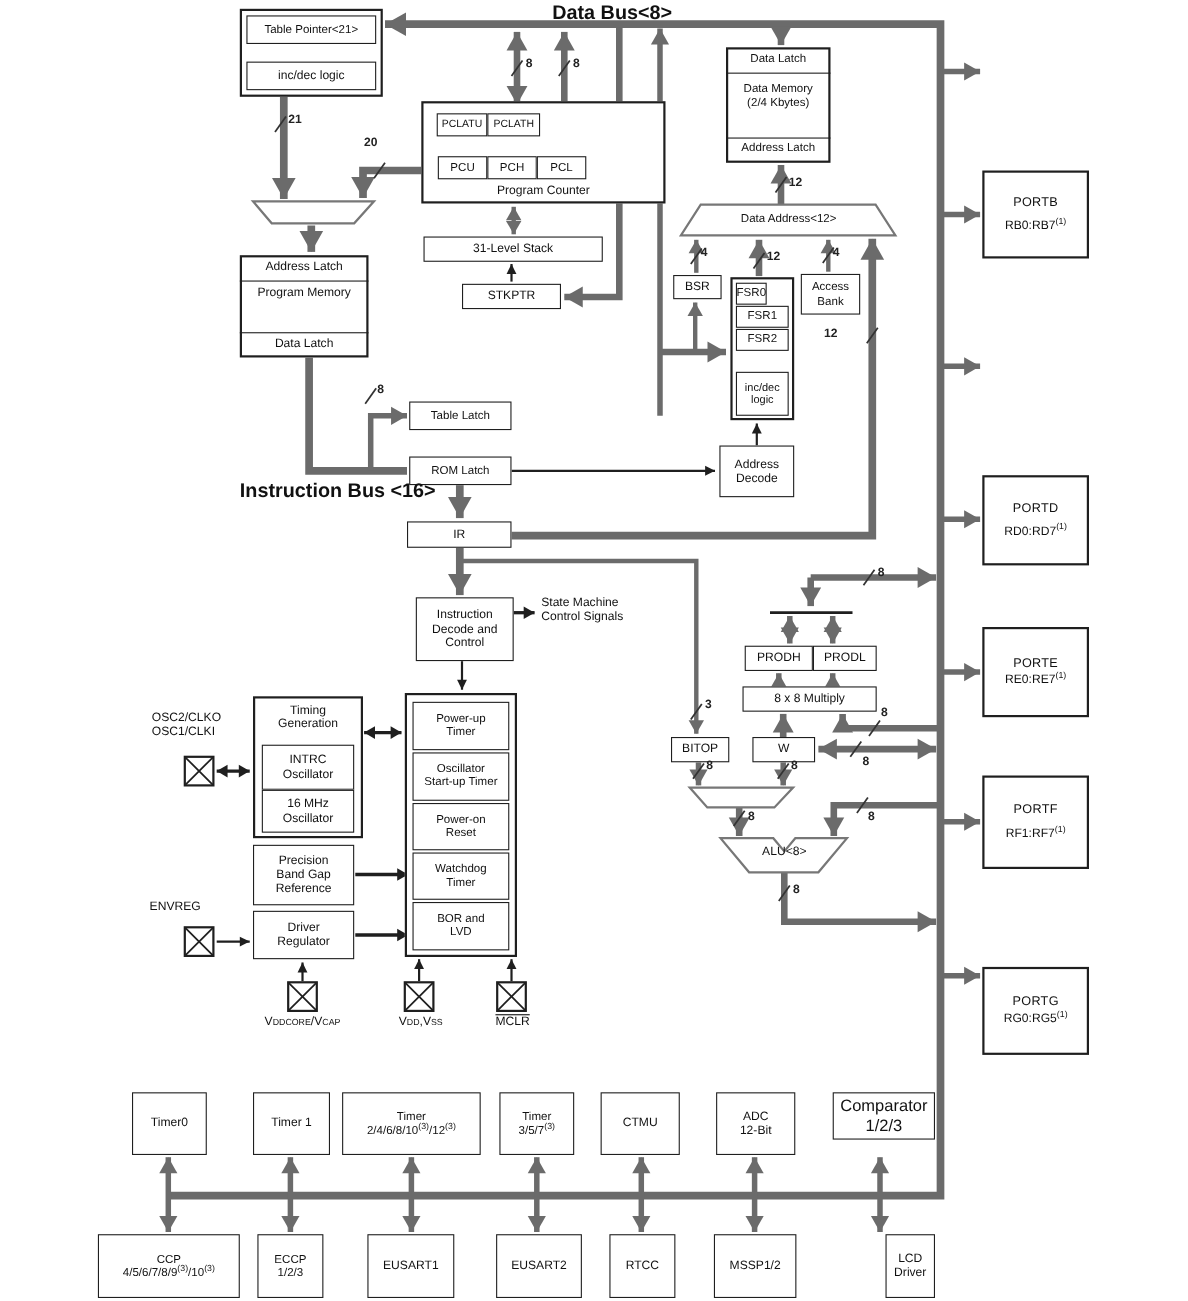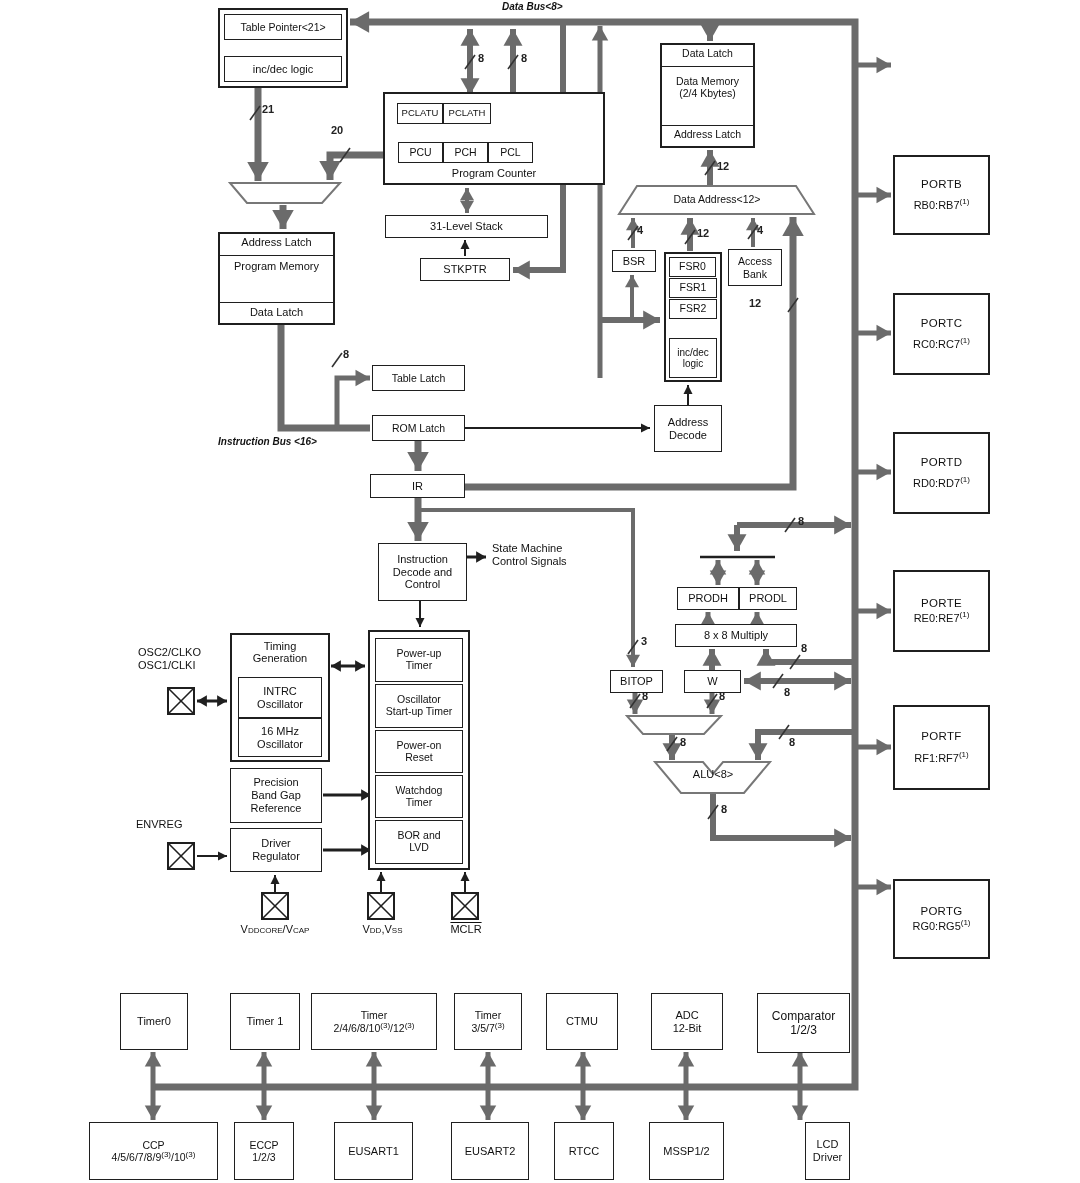--- a/index.html
+++ b/index.html
@@ -5,21 +5,21 @@
   html,body{margin:0;padding:0;background:#fff;}
   #canvas{position:relative;width:1080px;height:1183px;background:#fff;
           font-family:"Liberation Sans",sans-serif;color:#111;overflow:hidden;}
   #wires{position:absolute;left:0;top:0;z-index:1;}
   .box{position:absolute;z-index:2;background:#fff;border:1.6px solid #1f1f1f;
        display:flex;flex-direction:column;align-items:center;justify-content:center;
        text-align:center;font-size:11px;line-height:1.18;box-sizing:border-box;}
   .outer{position:absolute;z-index:2;background:#fff;border:2px solid #1f1f1f;box-sizing:border-box;}
   .naked{position:absolute;z-index:3;background:transparent;border:none;}
   .lbl{position:absolute;z-index:3;font-size:11px;line-height:1.2;}
-  .buslbl{position:absolute;z-index:3;font-size:10px;font-weight:bold;font-style:italic;}
+  .buslbl{position:absolute;z-index:3;font-size:18px;font-weight:bold;}
   .wlabel{position:absolute;z-index:4;font-size:11px;font-weight:bold;color:#222;}
   .portname{font-size:11.5px;letter-spacing:.3px;margin-bottom:8px;}
   .portrange{font-size:11px;}
   sup{font-size:8px;vertical-align:super;line-height:0;}
   .sc{font-size:8px;}
   .ovl{text-decoration:overline;}
   .cell{position:absolute;z-index:3;background:#fff;border:1.5px solid #1f1f1f;
         display:flex;align-items:center;justify-content:center;font-size:10.5px;box-sizing:border-box;text-align:center;line-height:1.1;}
 </style>
 </head>
@@ -266,21 +266,21 @@
   <div class="naked" style="left:660px;top:75px;width:95px;text-align:center;font-size:10.5px;"><span>Data Memory</span><br><span>(2/4 Kbytes)</span></div>
   <div style="position:absolute;z-index:3;left:660px;top:125px;width:95px;border-top:1.5px solid #1f1f1f;"></div>
   <div class="naked" style="left:660px;top:128px;width:95px;text-align:center;font-size:10.5px;">Address Latch</div>
 
   <div class="naked" style="left:637px;top:193px;width:160px;text-align:center;font-size:10.5px;">Data Address&lt;12&gt;</div>
 
   <div class="box" style="left:612px;top:250px;width:44px;height:22px;">
       <span>BSR</span>
     </div>
   <div class="outer" style="left:664px;top:252px;width:58px;height:130px;"></div>
-  <div class="cell" style="left:669px;top:257px;width:47px;height:20px;">
+  <div class="cell" style="left:669px;top:257px;width:28px;height:20px;">
       <span>FSR0</span>
     </div>
   <div class="cell" style="left:669px;top:278px;width:48px;height:20px;">
       <span>FSR1</span>
     </div>
   <div class="cell" style="left:669px;top:299px;width:48px;height:20px;">
       <span>FSR2</span>
     </div>
   <div class="cell" style="left:669px;top:338px;width:48px;height:40px;font-size:10px;">
       <span><span>inc/dec</span><br><span>logic</span></span>
@@ -324,24 +324,20 @@
       <span>BITOP</span>
     </div>
   <div class="box" style="left:684px;top:670px;width:57px;height:23px;">
       <span>W</span>
     </div>
   <div class="naked" style="left:668px;top:768px;width:90px;text-align:center;font-size:11px;">ALU&lt;8&gt;</div>
 
   <div class="box" style="left:893px;top:155px;width:97px;height:80px;border-width:2px;">
     <span class="portname">PORTB</span>
       <span class="portrange"><span>RB0:RB7</span><sup>(1)</sup></span>
-    </div>
-  <div class="box" style="left:893px;top:293px;width:97px;height:82px;border-width:2px;">
-    <span class="portname">PORTC</span>
-      <span class="portrange"><span>RC0:RC7</span><sup>(1)</sup></span>
     </div>
   <div class="box" style="left:893px;top:432px;width:97px;height:82px;border-width:2px;">
     <span class="portname">PORTD</span>
       <span class="portrange"><span>RD0:RD7</span><sup>(1)</sup></span>
     </div>
   <div class="box" style="left:893px;top:570px;width:97px;height:82px;border-width:2px;">
     <span class="portname" style="margin-bottom:2px;">PORTE</span>
       <span class="portrange"><span>RE0:RE7</span><sup>(1)</sup></span>
     </div>
   <div class="box" style="left:893px;top:705px;width:97px;height:85px;border-width:2px;">
@@ -409,21 +405,21 @@
     <span>Timer</span>
     <span><span>3/5/7</span><sup>(3)</sup></span>
     </div>
   <div class="box" style="left:546px;top:993px;width:72px;height:57px;">
       <span>CTMU</span>
     </div>
   <div class="box" style="left:651px;top:993px;width:72px;height:57px;">
       <span>ADC</span>
       <span>12-Bit</span>
     </div>
-  <div class="box" style="left:757px;top:993px;width:93px;height:60px;font-size:12px;">
+  <div class="box" style="left:757px;top:993px;width:93px;height:43px;font-size:15px;">
       <span>Comparator</span>
       <span>1/2/3</span>
     </div>
 
   <div class="box" style="left:89px;top:1122px;width:129px;height:58px;font-size:10.5px;">
     <span>CCP</span>
     <span><span>4/5/6/7/8/9</span><sup>(3)</sup><span>/10</span><sup>(3)</sup></span>
     </div>
   <div class="box" style="left:234px;top:1122px;width:60px;height:58px;font-size:10.5px;">
       <span>ECCP</span>

